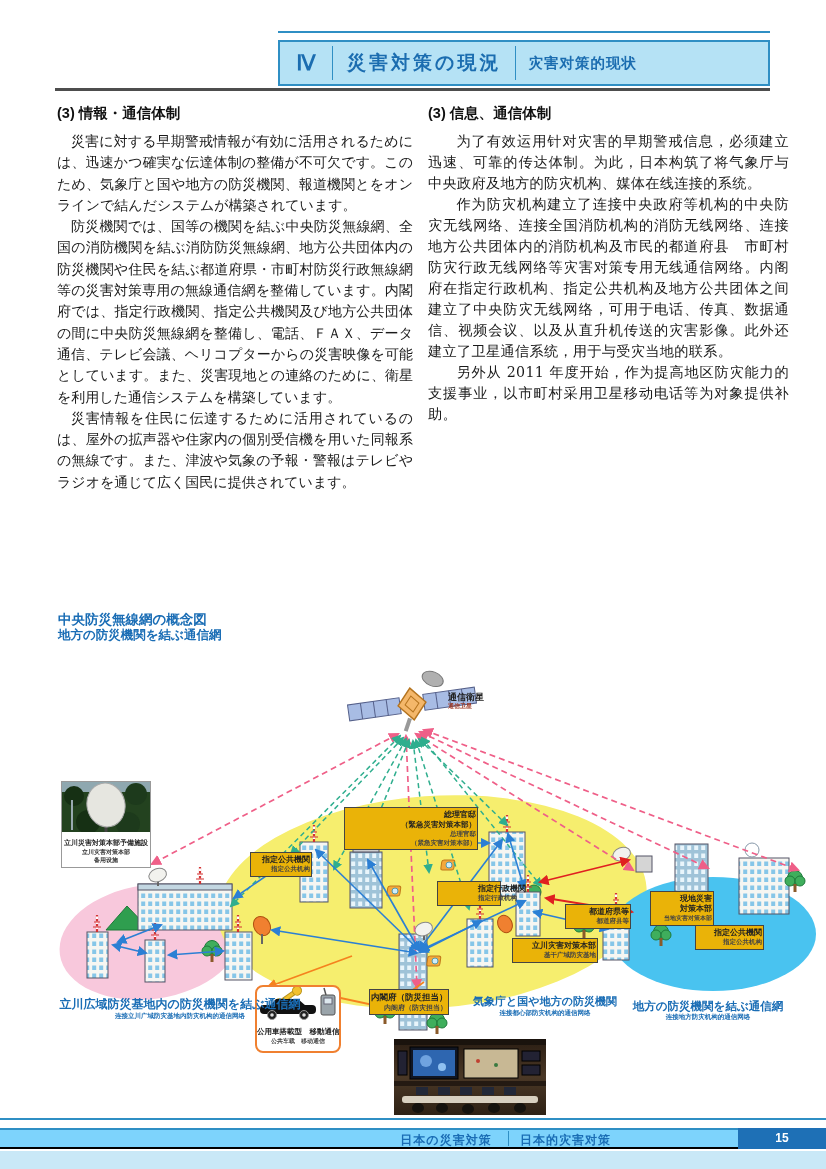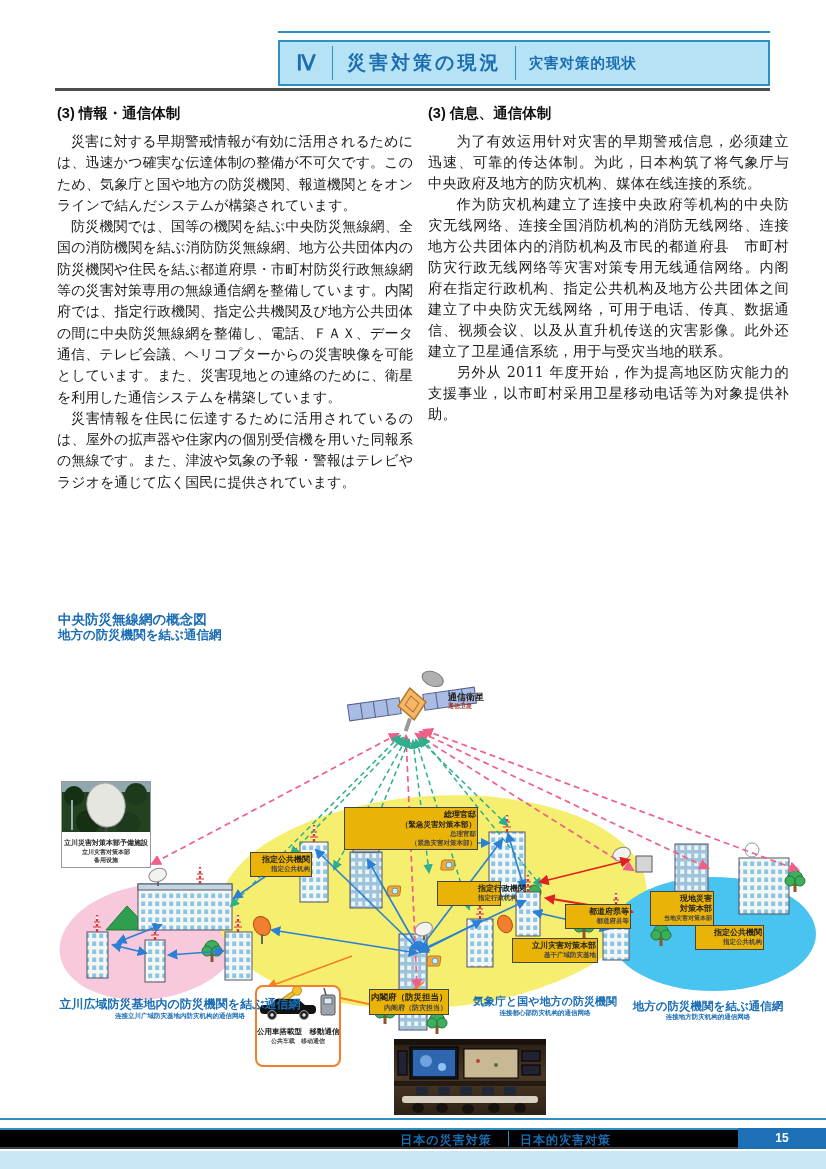--- a/index.html
+++ b/index.html
@@ -35,39 +35,39 @@
   .dg-label .ja{font-size:8px;font-weight:bold;color:#222;white-space:nowrap;}
   .dg-label .ja2{font-size:7.5px;font-weight:bold;color:#222;white-space:nowrap;}
   .dg-label .zh{font-size:6.5px;font-weight:bold;color:#444;white-space:nowrap;}
   .sat-label{position:absolute;left:448px;top:80px;font-family:"Liberation Sans",sans-serif;line-height:1.2;}
   .sat-label .ja{font-size:9px;font-weight:bold;color:#222;}
   .sat-label .zh{font-size:6px;font-weight:bold;color:#a03c28;}
   .photo-box{position:absolute;left:61px;top:169px;width:90px;background:#fff;border:1px solid #999;
              box-sizing:border-box;text-align:center;font-family:"Liberation Sans",sans-serif;padding-bottom:3px;}
   .photo-box .cap-ja{font-size:7px;font-weight:bold;color:#222;margin-top:2px;white-space:nowrap;}
   .photo-box .cap-zh{font-size:6px;font-weight:bold;color:#333;line-height:1.35;}
-  .car-box{position:absolute;left:255px;top:373px;width:86px;height:82px;background:#fff;
+  .car-box{position:absolute;left:255px;top:373px;width:86px;height:68px;background:#fff;
            border:2px solid #f08030;border-radius:8px;box-sizing:border-box;text-align:center;
            font-family:"Liberation Sans",sans-serif;}
   .car-box .ja{font-size:7.5px;font-weight:bold;color:#222;white-space:nowrap;}
   .car-box .zh{font-size:6px;font-weight:bold;color:#444;white-space:nowrap;}
   .net-cap{position:absolute;text-align:center;font-family:"Liberation Sans",sans-serif;color:#1a6db5;line-height:1.25;}
   .net-cap .ja{font-weight:bold;white-space:nowrap;}
   .net-cap .zh{font-size:6.5px;font-weight:bold;white-space:nowrap;}
   .cap-tachikawa{left:45px;top:385px;width:270px;}
   .cap-tachikawa .ja{font-size:12px;}
   .cap-toshin{left:450px;top:383px;width:190px;}
   .cap-toshin .ja{font-size:11px;}
   .cap-chiho{left:603px;top:387px;width:210px;}
   .cap-chiho .ja{font-size:11.5px;}
   .ops-photo{position:absolute;left:394px;top:427px;width:152px;height:76px;}
   
   .ft-topline{position:absolute;left:0;top:1118px;width:826px;height:2px;background:#2f8fc4;}
-  .ft-strip{position:absolute;left:0;top:1128px;width:826px;height:21px;background:#000000;
-            border-top:2px solid #2f8fc4;border-bottom:2px solid #404040;box-sizing:border-box;
+  .ft-strip{position:absolute;left:0;top:1128px;width:826px;height:21px;background:#7dd3fc;
+            border-top:2px solid #2f8fc4;border-bottom:2px solid #000000;box-sizing:border-box;
             font-family:"Liberation Sans",sans-serif;}
   .ft-ja{position:absolute;left:398px;top:2px;width:96px;text-align:center;font-size:12px;
          font-weight:bold;color:#1a6db5;letter-spacing:1px;}
   .ft-div{position:absolute;left:508px;top:1px;width:1px;height:15px;background:#2f8fc4;}
   .ft-zh{position:absolute;left:520px;top:2px;font-size:12px;font-weight:bold;color:#1a6db5;letter-spacing:1px;}
   .ft-page{position:absolute;right:0;top:-2px;width:88px;height:21px;background:#1e70b6;color:#fff;
            text-align:center;font-size:12px;font-weight:bold;line-height:21px;}
   .ft-band{position:absolute;left:0;top:1151px;width:826px;height:18px;background:#c9e8f7;}
 </style>
 </head>

